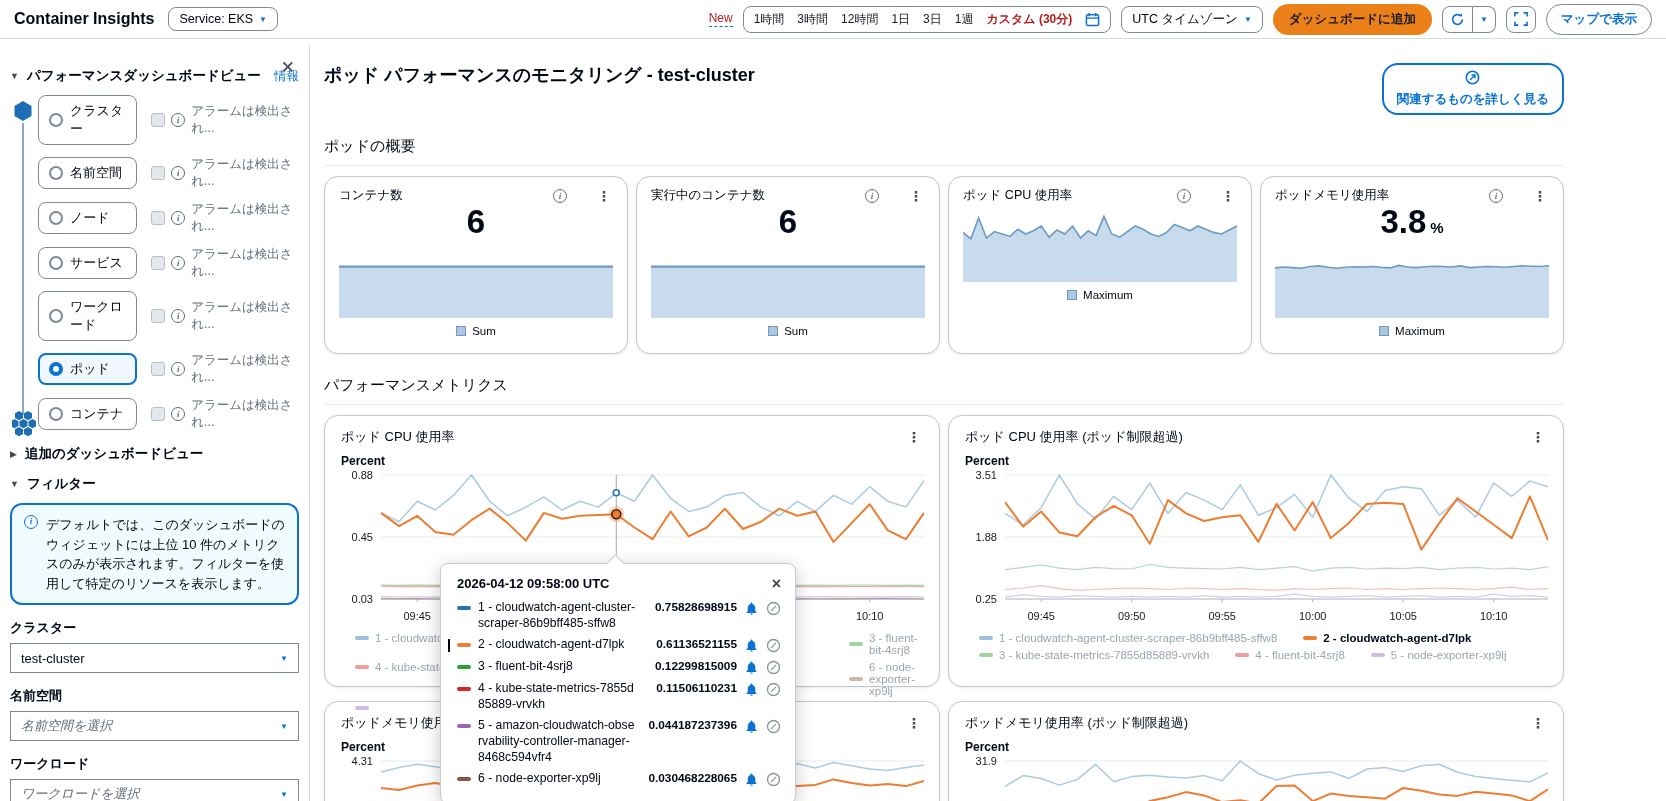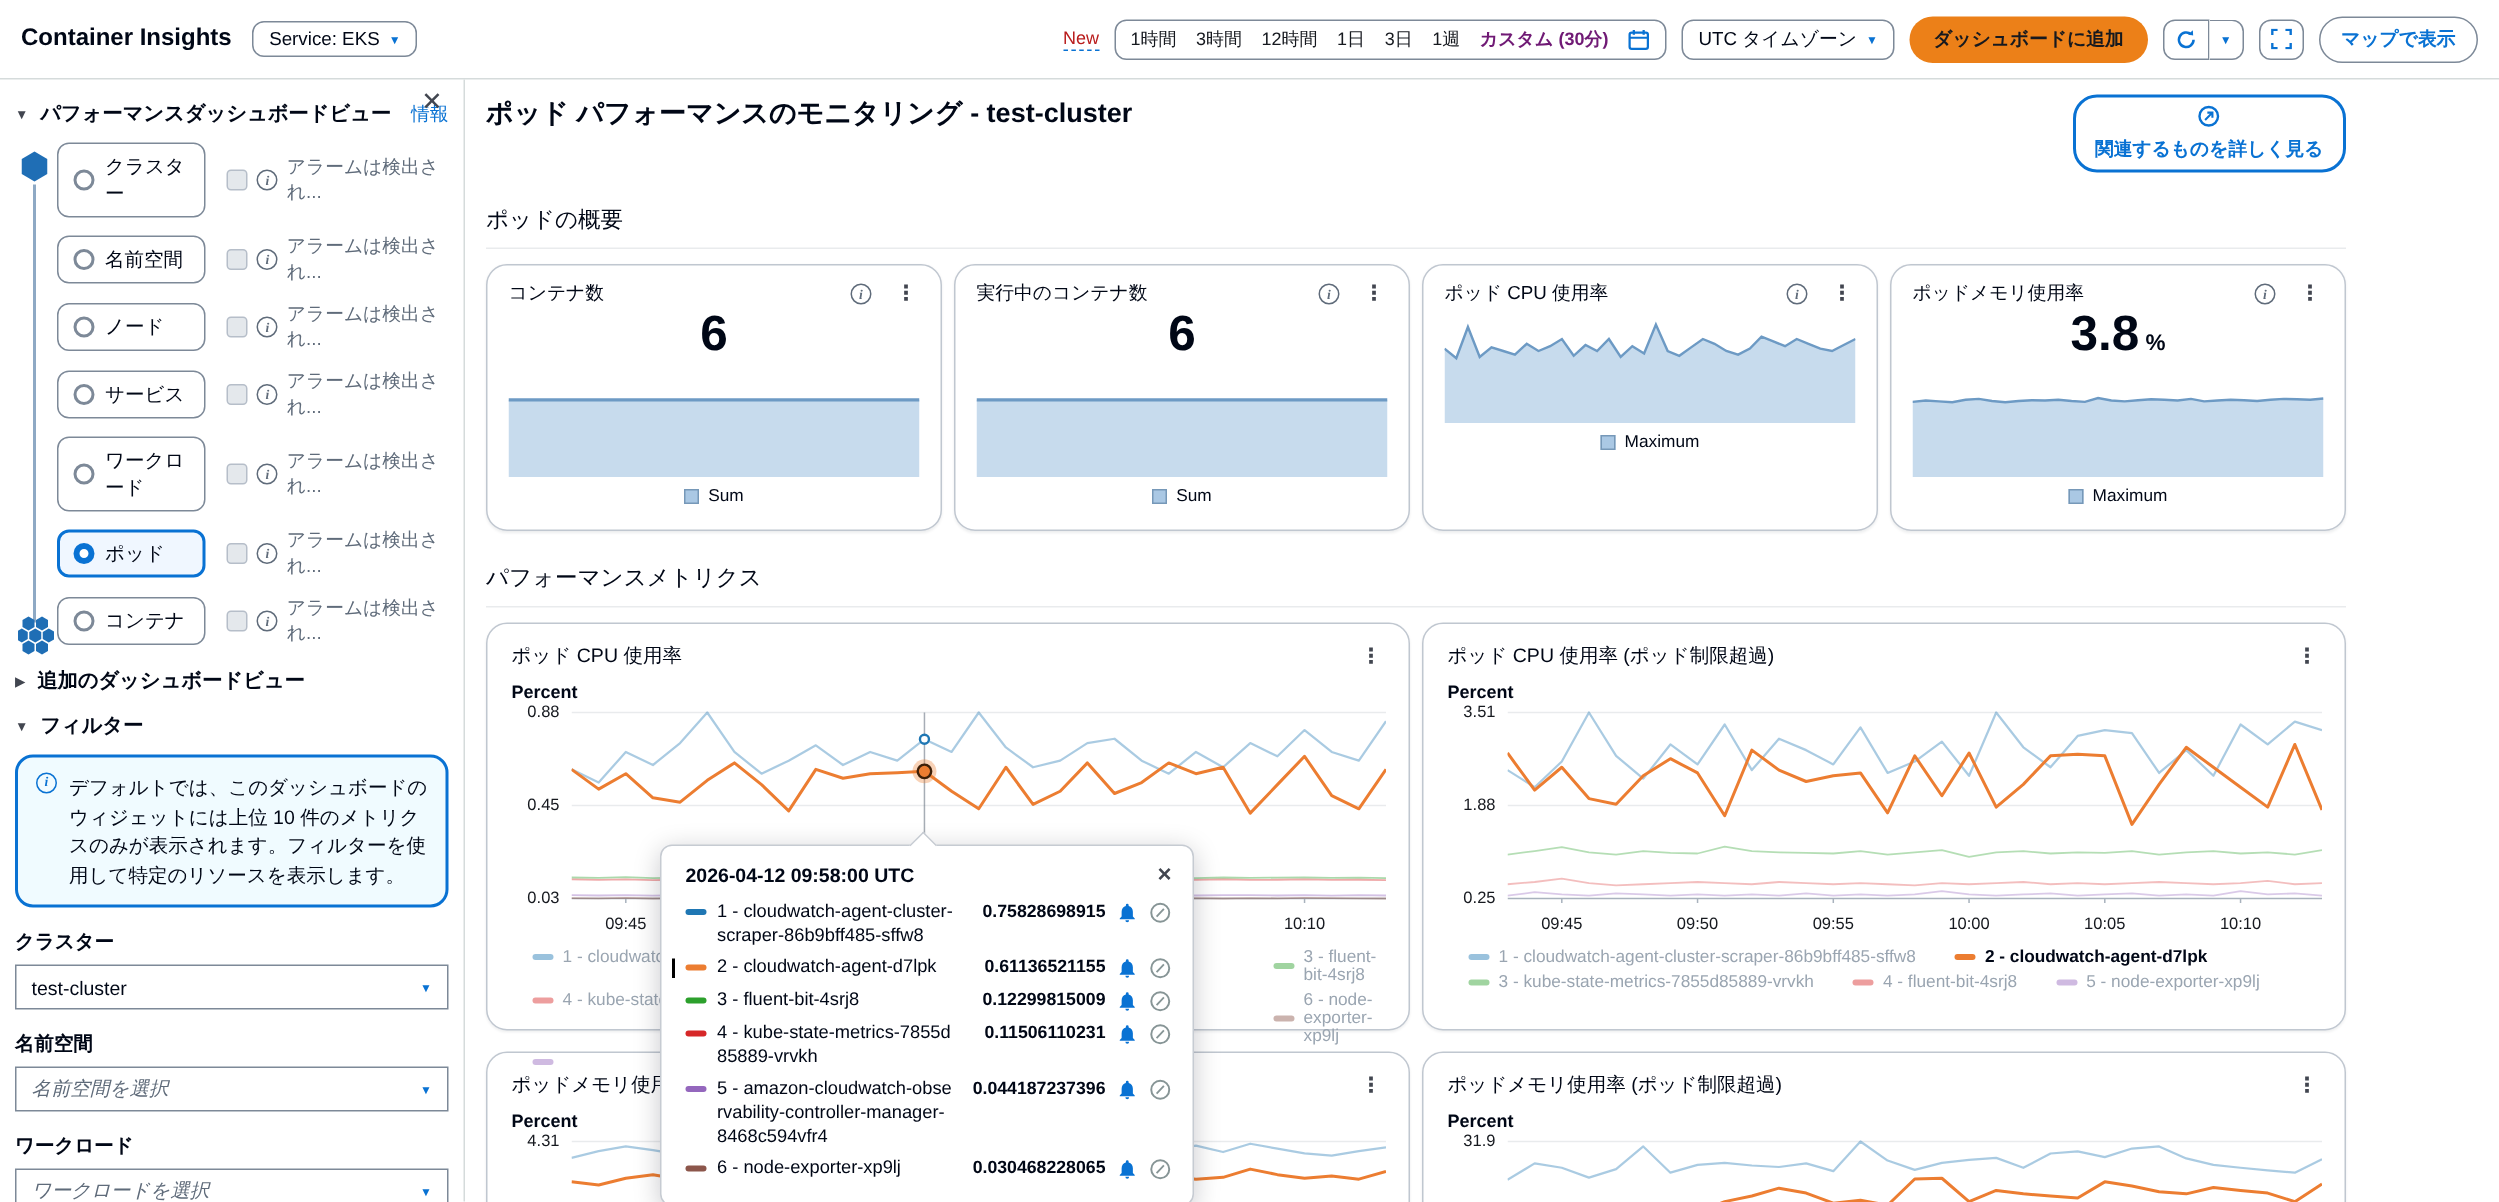--- a/index.html
+++ b/index.html
@@ -1,30 +1,30 @@
 <!DOCTYPE html>
 <html><head>
 <meta charset="utf-8">
 <style>
   * { margin:0; padding:0; box-sizing:border-box; }
   html,body { width:1666px; height:801px; overflow:hidden; background:#fff;
     font-family:"Liberation Sans","DejaVu Sans",sans-serif; color:#000716; }
   
-  #hdr { position:absolute; top:0; left:0; width:1666px; height:53px; display:flex;
+  #hdr { position:absolute; top:0; left:0; width:1666px; height:39px; display:flex;
     align-items:center; padding:0 14px; border-bottom:1px solid #d5dbdb; background:#fff; z-index:30;}
   #hdr h1 { font-size:16px; font-weight:700; margin-right:14px; }
   .pill { border:1px solid #7d8998; border-radius:8px; background:#fff; display:flex;
     align-items:center; gap:6px; padding:4px 10px; font-size:12.5px; cursor:pointer; }
   .caret { color:#0972d3; font-size:8px; }
   #hdr-right { margin-left:auto; display:flex; align-items:center; gap:10px; }
   .new-badge { font-size:12px; color:#b91c1c; border-bottom:1px dashed #0972d3; padding-bottom:1px; }
   #time-pill { border:1px solid #7d8998; border-radius:8px; display:flex; align-items:center;
     padding:4px 10px; gap:13px; font-size:12px; }
   .tr-item { cursor:pointer; color:#16191f; }
-  .tr-custom { color:#701a75; font-weight:700; cursor:pointer; }
+  .tr-custom { color:#b91c1c; font-weight:700; cursor:pointer; }
   .btn-primary { background:#ec8018; border:none; border-radius:16px; padding:7px 16px;
     font-size:12.5px; font-weight:700; color:#16191f; cursor:pointer; }
   .icon-btn { border:1px solid #7d8998; border-radius:8px; background:#fff; height:27px;
     display:flex; align-items:center; padding:0 7px; cursor:pointer; }
   .split { display:flex; }
   .split .icon-btn:first-child { border-radius:8px 0 0 8px; }
   .split .icon-btn:last-child { border-radius:0 8px 8px 0; border-left:none; }
   .btn-blue-text { border:1px solid #7d8998; border-radius:16px; background:#fff; color:#0972d3;
     font-size:12.5px; font-weight:700; padding:6px 14px; cursor:pointer; }
   
@@ -60,21 +60,21 @@
   #main { position:absolute; left:311px; top:45px; width:1355px; height:756px; padding:18px 0 0 13px; }
   #main-head { display:flex; align-items:flex-start; width:1240px; }
   #main-title { font-size:18px; font-weight:700; }
   #related-btn { margin-left:auto; border:2px solid #0972d3; border-radius:16px; color:#0972d3;
     background:#fff; font-size:12.5px; font-weight:700; padding:5px 13px; display:flex; gap:6px; align-items:center; cursor:pointer;flex-direction:column;}
   .section-label { font-size:15px; margin-top:22px; }
   .hrule { width:1240px; height:1px; background:#e9ebed; margin-top:9px; }
   #summary-cards { display:grid; grid-template-columns:repeat(4,1fr); gap:8px; width:1240px; margin-top:10px; }
   .sum-card { border:1px solid #c0c7d0; border-radius:14px; background:#fff; padding:10px 14px 8px 14px; height:178px;
     box-shadow:0 1px 2px rgba(0,28,36,.08); position:relative;}
-  .card-head { display:flex; align-items:center; gap:14px; font-size:12.5px; }
+  .card-head { display:flex; align-items:center; gap:28px; font-size:12.5px; }
   .card-head .sp { flex:1; }
   .dots { color:#424650; font-size:14px; font-weight:700; cursor:pointer; padding:0 2px; }
   .big-val { text-align:center; font-size:33px; font-weight:600; line-height:1.05; margin-top:1px;}
   .big-val .unit { font-size:15px; font-weight:700; margin-left:4px; }
   .spark { display:block; margin-top:2px; }
   .card-legend { display:flex; align-items:center; justify-content:center; gap:6px; font-size:11.5px; margin-top:5px;}
   .sw-sq { width:10px; height:10px; background:#aac8e4; border:1px solid #7698b8; }
   #charts-grid { display:grid; grid-template-columns:616px 616px; gap:14px 8px; margin-top:10px; }
   .chart-card { border:1px solid #c0c7d0; border-radius:14px; background:#fff; padding:12px 16px; height:272px;
     box-shadow:0 1px 2px rgba(0,28,36,.08);}

